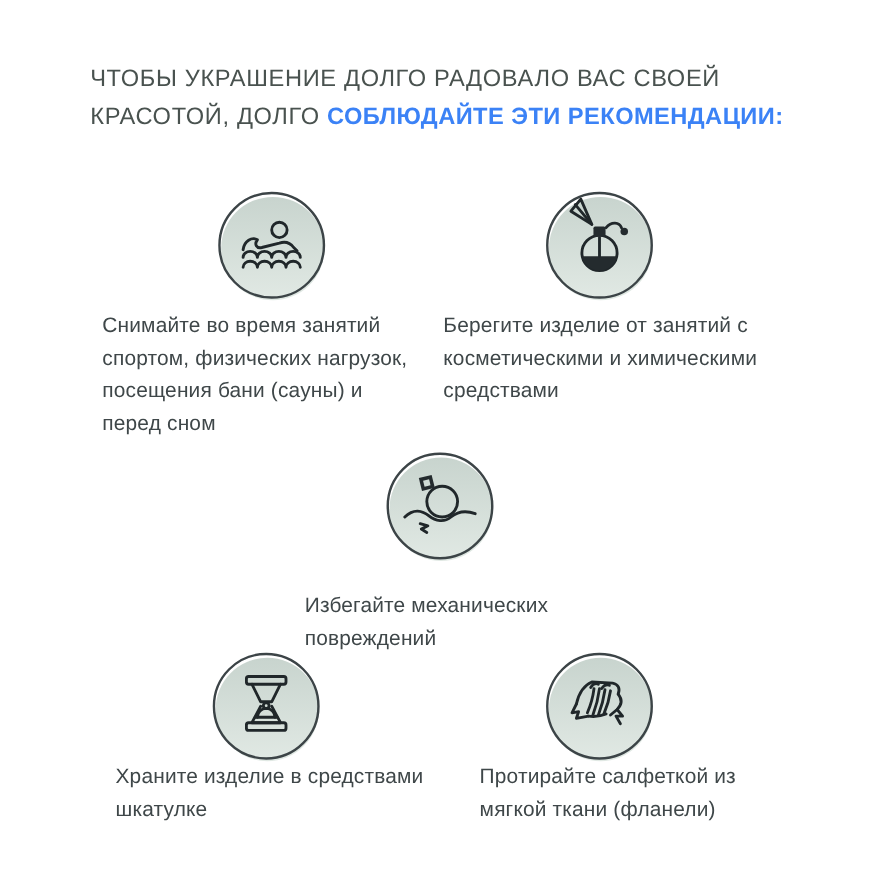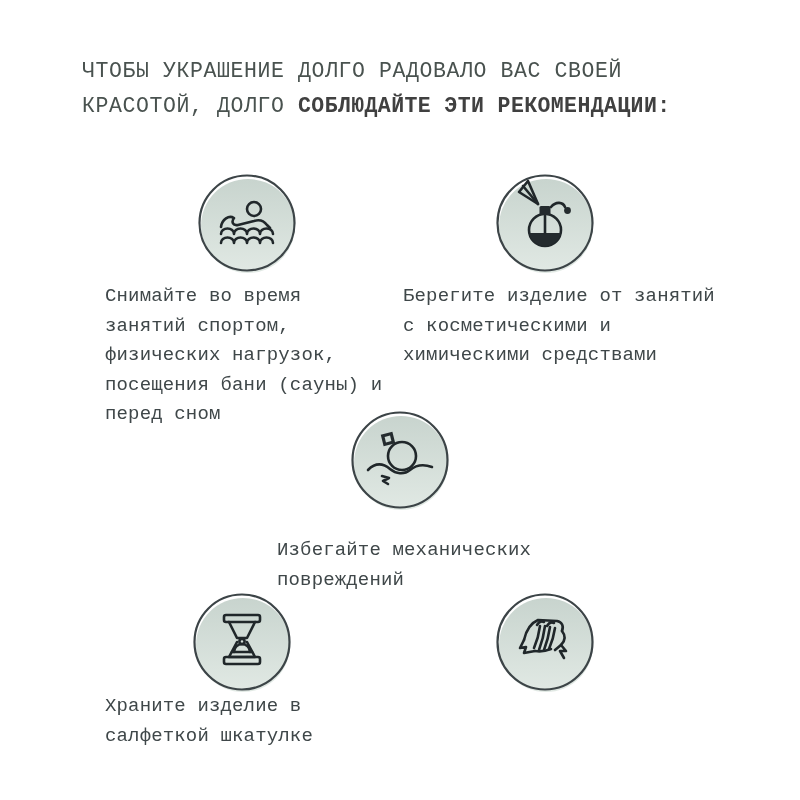--- a/index.html
+++ b/index.html
@@ -1,57 +1,57 @@
 <!DOCTYPE html>
 <html><head>
 <meta charset="utf-8">
 <style>
   html, body { margin: 0; padding: 0; background: #ffffff; }
   .canvas {
     position: relative;
     width: 800px;
     height: 800px;
     background: #ffffff;
-    font-family: Liberation Mono, monospace;
+    font-family: Liberation Sans, sans-serif;
     overflow: hidden;
   }
   .title {
     position: absolute;
     left: 82px;
     top: 54px;
     width: 665px;
     font-size: 21.5px;
     line-height: 35px;
     letter-spacing: 0.6px;
     color: #49524f;
     font-weight: 400;
   }
   .title .bold {
     font-weight: 700;
-    color: #404040;
+    color: #3b82f6;
     letter-spacing: 0.4px;
   }
   .badge {
     position: absolute;
     width: 104px;
     height: 104px;
   }
   .item-text {
     position: absolute;
     font-size: 19px;
     line-height: 29.5px;
     letter-spacing: 0.15px;
     color: #3f4749;
   }
   .pos-badge-1 { left: 195px; top: 171px; }
   .pos-badge-2 { left: 493px; top: 171px; }
   .pos-badge-3 { left: 348px; top: 408px; }
   .pos-badge-4 { left: 190px; top: 590px; }
   .pos-badge-5 { left: 493px; top: 590px; }
-  .pos-text-1 { left: 105px; top: 282px; width: 282px; }
+  .pos-text-1 { left: 93px; top: 282px; width: 282px; }
   .pos-text-2 { left: 403px; top: 282px; width: 318px; }
   .pos-text-3 { left: 277px; top: 536px; width: 262px; }
   .pos-text-4 { left: 105px; top: 692px; width: 306px; }
   .pos-text-5 { left: 436px; top: 692px; width: 272px; }
   .ic { stroke: #20272a; stroke-width: 2.6; fill: none; stroke-linecap: round; stroke-linejoin: round; }
   .ic-fill { fill: #242b2e; stroke: none; }
 </style>
 </head>
 <body>
 
@@ -152,15 +152,16 @@
       <path d="M54,36 q3,-5 7,-3"></path>
       <path d="M69,41 C73,46 72,51 68,55 L62,60"></path>
       <path d="M68,55 L73,61 L67,61 L71,68"></path>
       <path d="M42,61 C48,62 53,61 58,59"></path>
     </g>
   </svg>
 
   <div class="item-text pos-text-1">Снимайте во время занятий спортом, физических нагрузок, посещения бани (сауны) и перед сном</div>
   <div class="item-text pos-text-2">Берегите изделие от занятий с косметическими и химическими средствами</div>
   <div class="item-text pos-text-3">Избегайте механических повреждений</div>
-  <div class="item-text pos-text-4">Храните изделие в салфеткой шкатулке</div>
+  <div class="item-text pos-text-4">Храните изделие в средствами шкатулке</div>
+  <div class="item-text pos-text-5">Протирайте салфеткой из мягкой ткани (фланели)</div>
 
 </div>
 
 </body></html>

